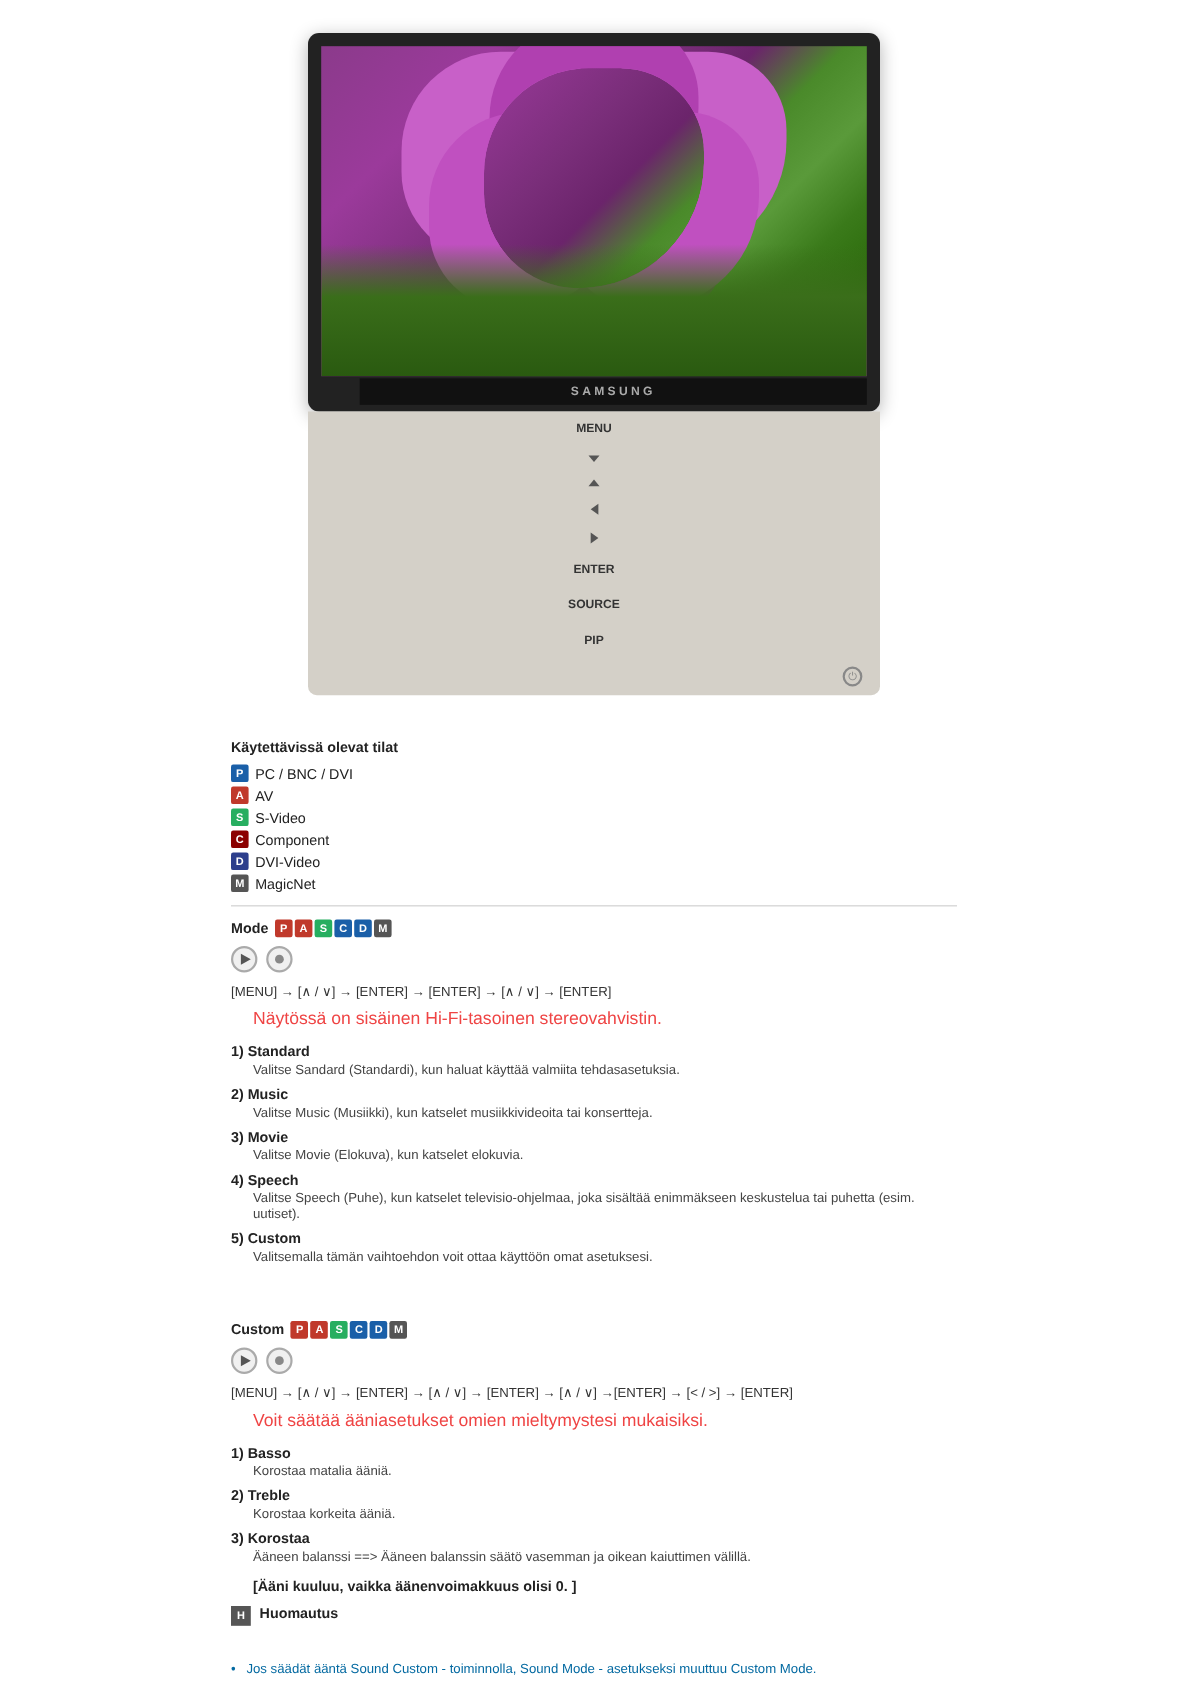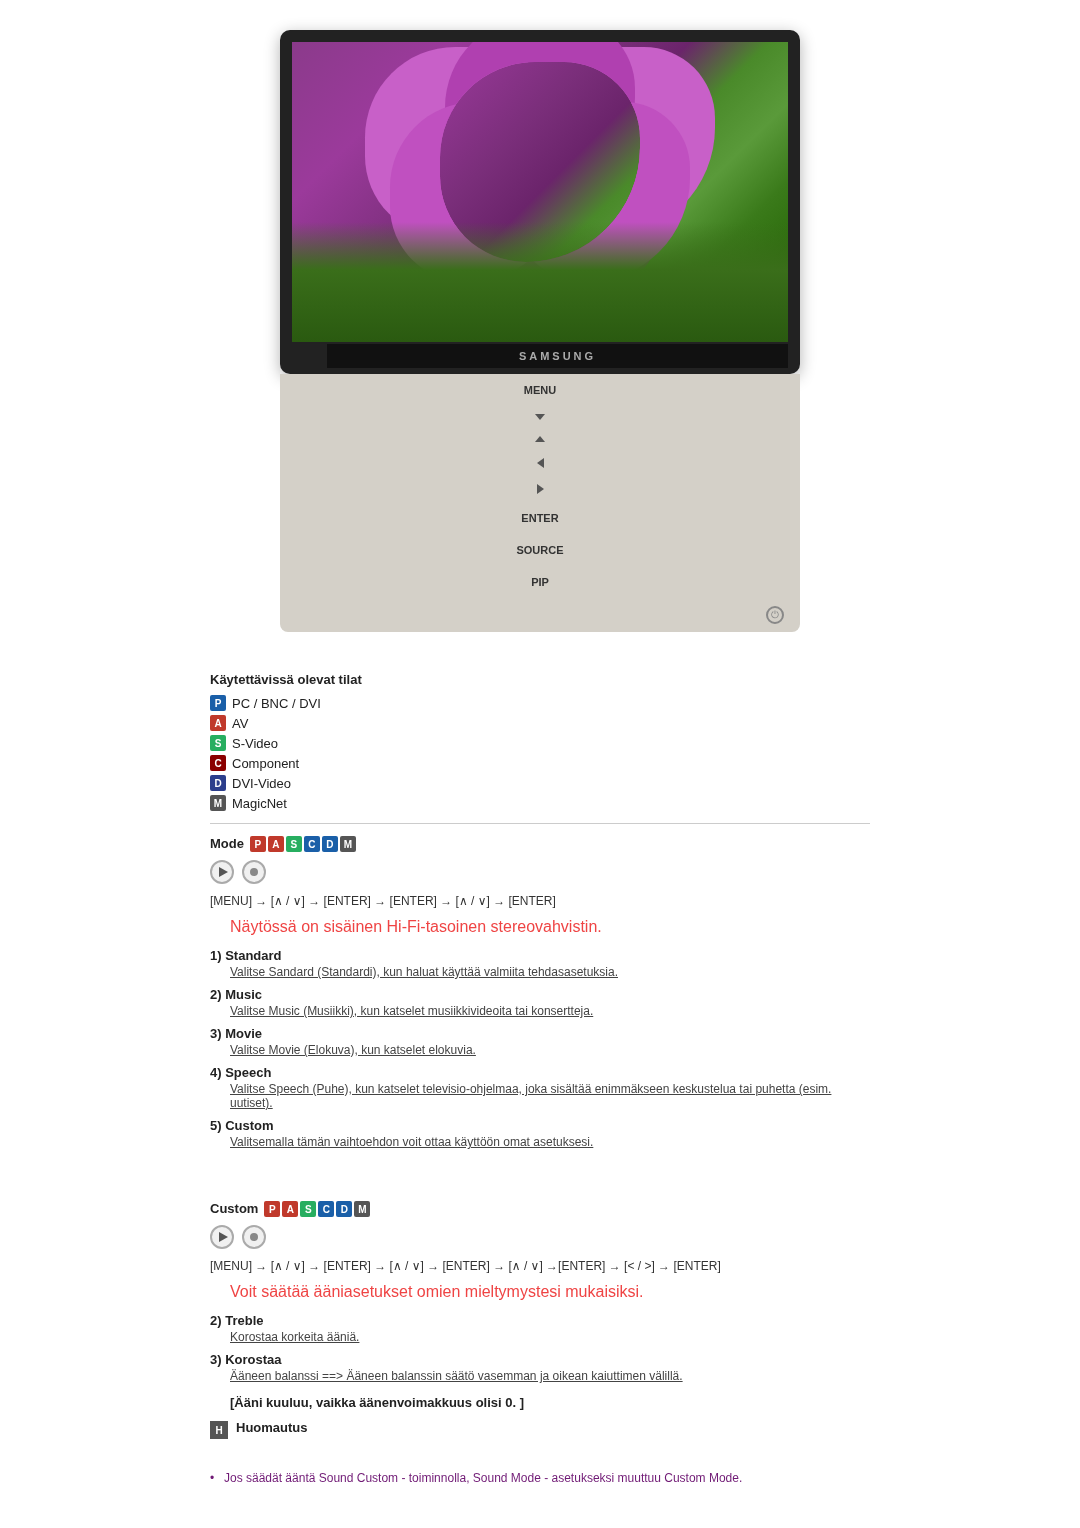--- a/index.html
+++ b/index.html
@@ -294,21 +294,20 @@
     .numbered-list li .item-title {
       font-weight: bold;
       font-size: 13px;
     }
 
     .numbered-list li .item-desc {
       font-size: 12px;
       color: #444;
       margin-left: 20px;
       margin-top: 2px;
-      text-decoration: underline;
     }
 
     .item-num {
       font-weight: bold;
     }
 
     
     .custom-section {
       margin-top: 20px;
     }
@@ -348,21 +347,21 @@
       margin-top: 1px;
     }
 
     .bullet-notes {
       list-style: none;
       margin-top: 6px;
     }
 
     .bullet-notes li {
       font-size: 12px;
-      color: #701a75;
+      color: #0369a1;
       padding-left: 14px;
       position: relative;
       margin-bottom: 4px;
       margin-top: 32px;
     }
 
     .bullet-notes li::before {
       content: '•';
       position: absolute;
       left: 0;
@@ -503,20 +502,25 @@
       <div class="icon-circle">
         <div class="icon-circle-inner"></div>
       </div>
     </div>
 
     <div class="nav-path-long">[MENU] → [∧ / ∨] → [ENTER] → [∧ / ∨] → [ENTER] → [∧ / ∨] →[ENTER] → [&lt; / &gt;] → [ENTER]</div>
     <div class="description-text">Voit säätää ääniasetukset omien mieltymystesi mukaisiksi.</div>
 
     <ul class="numbered-list">
       <li>
+        <span class="item-num">1)</span>
+        <span class="item-title">Basso</span>
+        <div class="item-desc">Korostaa matalia ääniä.</div>
+      </li>
+      <li>
         <span class="item-num">2)</span>
         <span class="item-title">Treble</span>
         <div class="item-desc">Korostaa korkeita ääniä.</div>
       </li>
       <li>
         <span class="item-num">3)</span>
         <span class="item-title">Korostaa</span>
         <div class="item-desc">Ääneen balanssi ==&gt; Ääneen balanssin säätö vasemman ja oikean kaiuttimen välillä.</div>
       </li>
     </ul>

